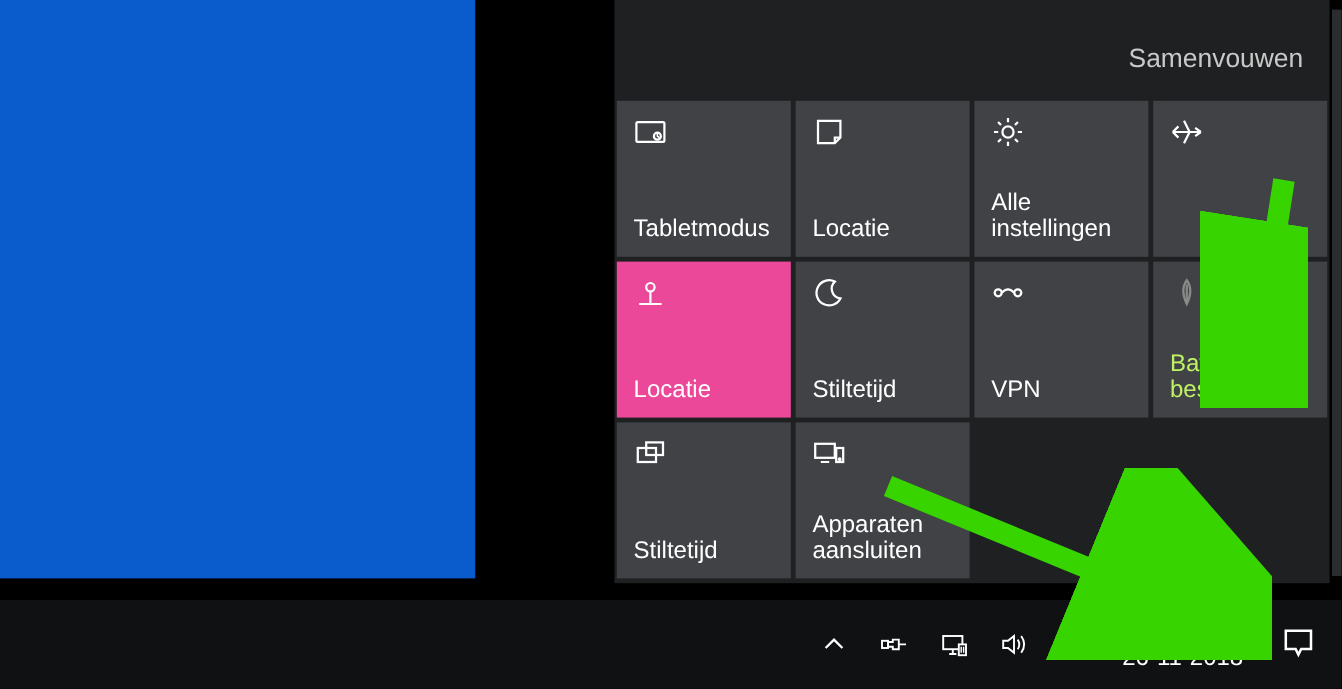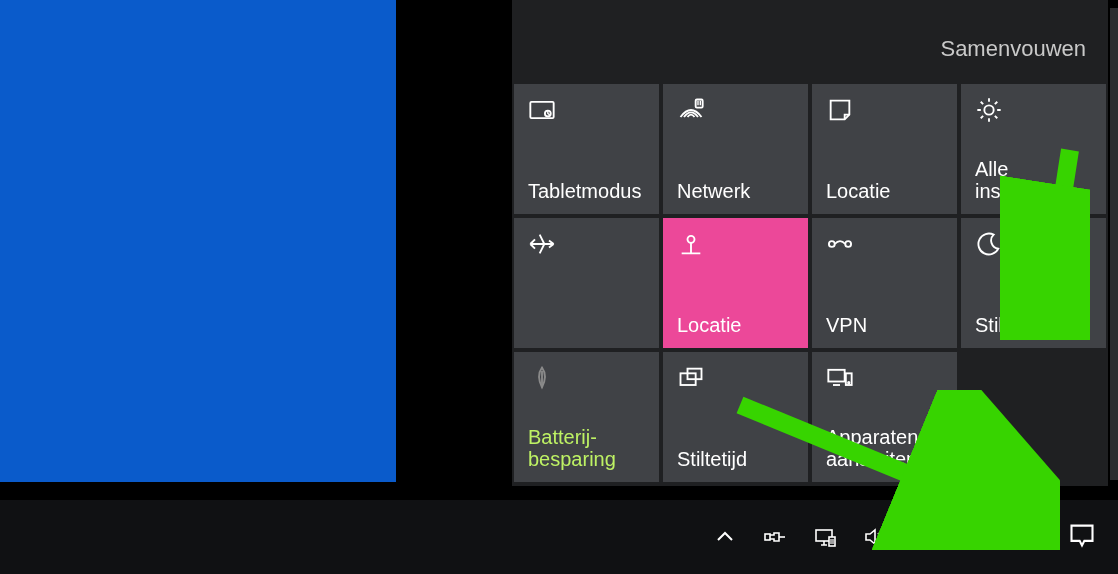--- a/index.html
+++ b/index.html
@@ -68,21 +68,21 @@
       background: #101113;
       display: flex;
       align-items: center;
       justify-content: flex-end;
       padding-right: 16px;
       gap: 18px;
     }
     .tray-icons { display: flex; align-items: center; gap: 22px; }
     .tray-icon { cursor: pointer; }
     .tray-icon svg { width: 28px; height: 24px; display: block; }
-    .time-date { text-align: left; font-size: 14px; line-height: 1.15; padding: 0 8px; }
+    .time-date { text-align: left; font-size: 20px; line-height: 1.15; padding: 0 8px; }
     .notif-icon { cursor: pointer; padding: 0 6px; }
     .notif-icon svg { width: 28px; height: 28px; }
     
     .arrow {
       position: absolute;
       pointer-events: none;
     }
     .arrow svg { display: block; }
     .scroll-hint {
       position: absolute;
@@ -108,32 +108,20 @@
       <div class="icon">
         <svg viewBox="0 0 24 24" fill="none" stroke="#fff" stroke-width="1.6">
             <rect x="2" y="5" width="20" height="14" rx="1"></rect>
             <circle cx="17" cy="15" r="2.5"></circle>
             <path d="M17 12.5 L17 15 L18.6 16.2" stroke-width="1.2"></path>
           </svg>
       </div>
       <div class="tile-label">Tabletmodus</div>
     </div>
 
-    <div class="tile">
-      <div class="icon">
-        <svg viewBox="0 0 24 24" fill="none" stroke="#fff" stroke-width="1.6">
-            <path d="M3 18 Q12 6 21 18"></path>
-            <path d="M6 18 Q12 10 18 18"></path>
-            <path d="M9 18 Q12 14 15 18"></path>
-            <rect x="16" y="3" width="6" height="7" rx="1" fill="#404246"></rect>
-            <path d="M18 4 L18 8 M20 4 L20 8" stroke-width="1.2"></path>
-          </svg>
-      </div>
-      <div class="tile-label">Netwerk</div>
-    </div>
 
     <div class="tile">
       <div class="icon">
         <svg viewBox="0 0 24 24" fill="none" stroke="#fff" stroke-width="1.6">
             <path d="M4 4 H20 V16 L16 20 H4 Z"></path>
             <path d="M16 20 V16 H20"></path>
           </svg>
       </div>
       <div class="tile-label">Locatie</div>
     </div>
@@ -157,40 +145,40 @@
     </div>
 
     <div class="tile active">
       <div class="icon">
         <svg viewBox="0 0 24 24" fill="none" stroke="#fff" stroke-width="1.6">
             <circle cx="12" cy="8" r="3"></circle>
             <path d="M12 11 V20 M4 20 H20"></path>
           </svg>
       </div>
       <div class="tile-label">Locatie</div>
+    </div>
+
+    <div class="tile">
+      <div class="icon">
+        <svg viewBox="0 0 24 24" fill="none" stroke="#fff" stroke-width="1.6">
+            <path d="M16 4 A9 9 0 1 0 20 16 A7 7 0 0 1 16 4 Z"></path>
+          </svg>
+      </div>
+      <div class="tile-label">Stiltetijd</div>
     </div>
 
     <div class="tile">
       <div class="icon">
         <svg viewBox="0 0 24 24" fill="none" stroke="#fff" stroke-width="1.6">
             <circle cx="5" cy="12" r="2.5"></circle>
             <circle cx="19" cy="12" r="2.5"></circle>
             <path d="M7.5 12 Q12 7 16.5 12"></path>
           </svg>
       </div>
       <div class="tile-label">VPN</div>
-    </div>
-
-    <div class="tile">
-      <div class="icon">
-        <svg viewBox="0 0 24 24" fill="none" stroke="#fff" stroke-width="1.6">
-            <path d="M16 4 A9 9 0 1 0 20 16 A7 7 0 0 1 16 4 Z"></path>
-          </svg>
-      </div>
-      <div class="tile-label">Stiltetijd</div>
     </div>
 
     <div class="tile disabled">
       <div class="icon">
         <svg viewBox="0 0 24 24" fill="none" stroke="#8a8a8a" stroke-width="1.6">
             <path d="M12 3 Q7 10 12 20 Q17 10 12 3 Z"></path>
             <path d="M12 6 V20"></path>
           </svg>
       </div>
       <div class="tile-label" style="white-space:pre-line">Batterij-

